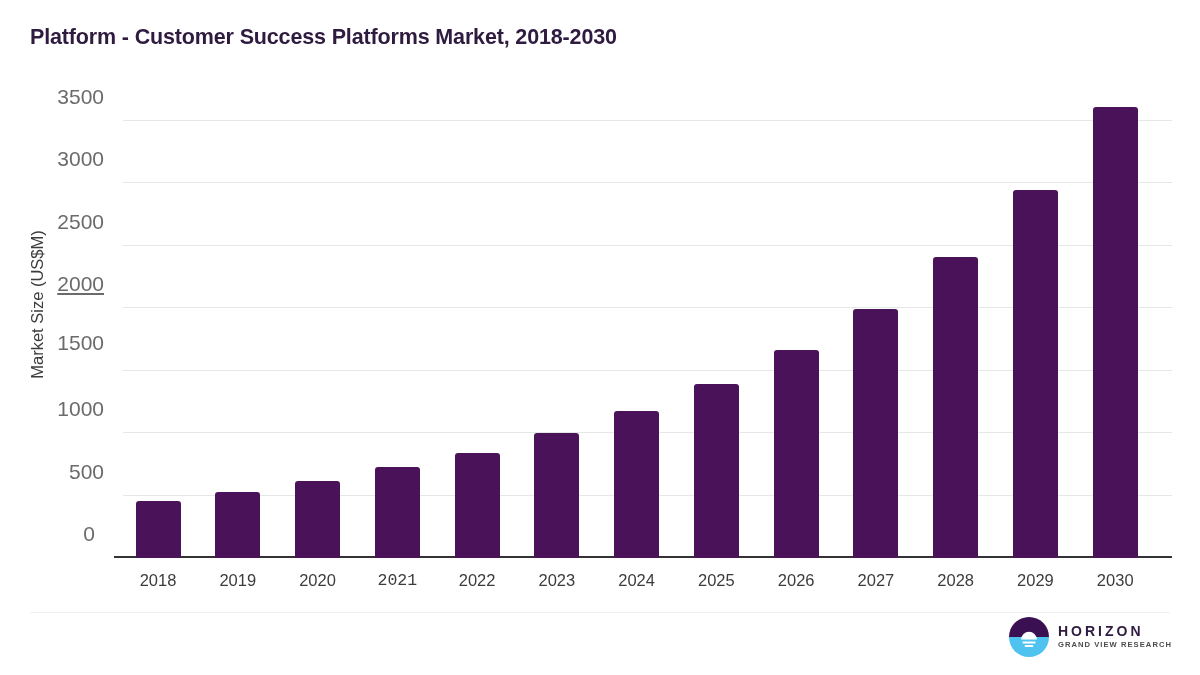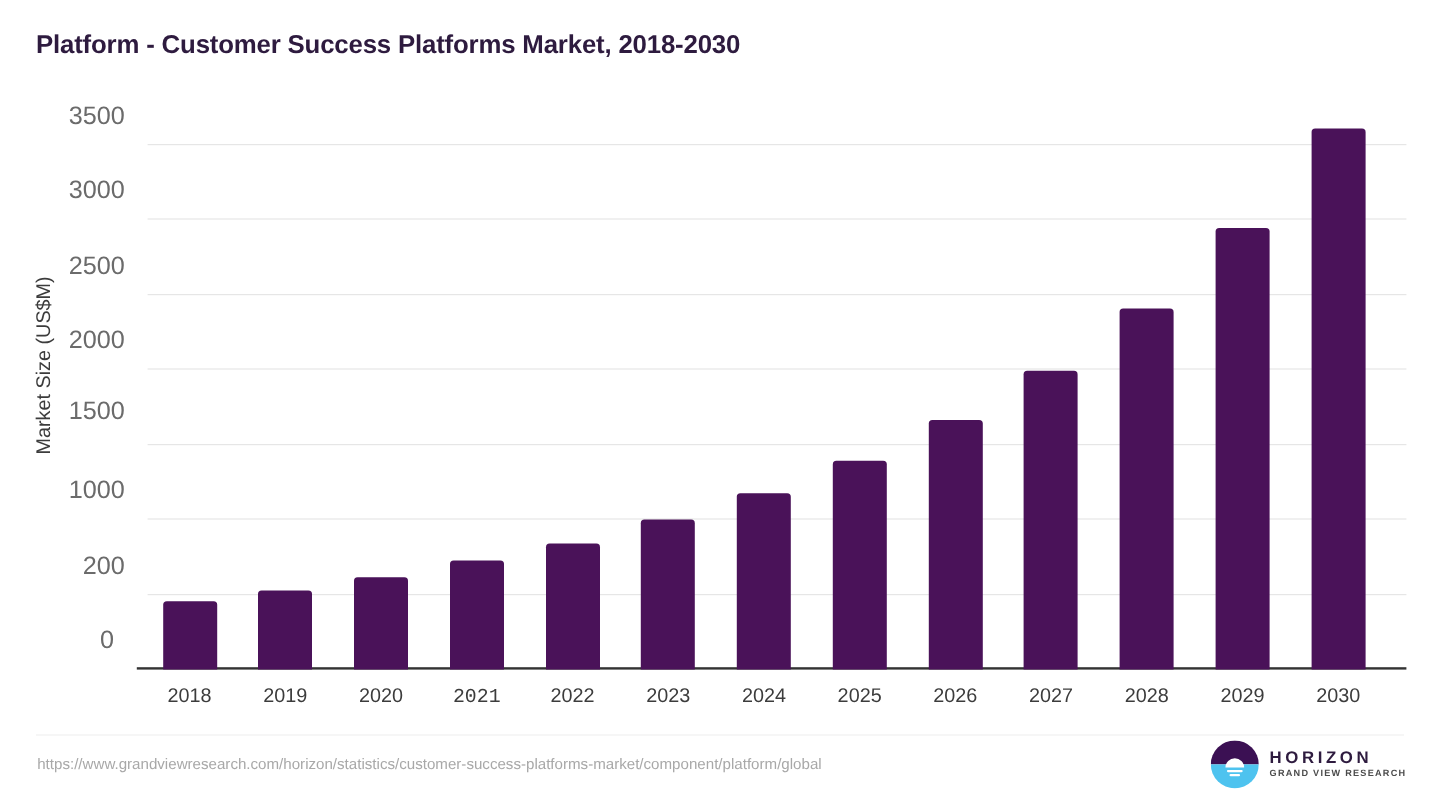--- a/index.html
+++ b/index.html
@@ -174,30 +174,30 @@
   <div class="chart-area">
 
     <div class="y-axis-title">Market Size (US$M)</div>
 
     <div class="plot" id="plot">
       <div id="gridlines">
           <div class="gridline zero-line" style="bottom: 0px;">
             <div class="tick-label" style="bottom: 0px;">0</div>
           </div>
           <div class="gridline" style="bottom: 62.4286px;">
-            <div class="tick-label" style="bottom: 0px;">200</div>
+            <div class="tick-label" style="bottom: 0px;">500</div>
           </div>
           <div class="gridline" style="bottom: 124.857px;">
             <div class="tick-label" style="bottom: 0px;">1000</div>
           </div>
           <div class="gridline" style="bottom: 187.286px;">
             <div class="tick-label" style="bottom: 4px; text-align: center;">1500</div>
           </div>
           <div class="gridline" style="bottom: 249.714px;">
-            <div class="tick-label" style="bottom: 0px;">2000</div>
+            <div class="tick-label" style="bottom: 0px; text-decoration: underline;">2000</div>
           </div>
           <div class="gridline" style="bottom: 312.143px;">
             <div class="tick-label" style="bottom: 0px;">2500</div>
           </div>
           <div class="gridline" style="bottom: 374.571px;">
             <div class="tick-label" style="bottom: 0px;">3000</div>
           </div>
           <div class="gridline" style="bottom: 437px;">
             <div class="tick-label" style="bottom: 0px;">3500</div>
           </div>
@@ -255,21 +255,20 @@
             <div class="bar" title="2030: 3615" style="height: 451.359px; background: rgb(74, 18, 89);"></div>
             <div class="x-tick-label">2030</div>
           </div>
         </div>
     </div>
 
   </div>
 
   <div class="footer-divider"></div>
 
-  <div class="source-url">https://www.grandviewresearch.com/horizon/statistics/customer-success-platforms-market/component/platform/global</div>
 
   <div class="logo">
     <svg class="logo-mark" viewBox="0 0 40 40">
       <defs>
         <clipPath id="circClip">
             <circle cx="20" cy="20" r="20"></circle>
           </clipPath>
       </defs>
       <g clip-path="url(#circClip)">
         <rect x="0" y="0" width="40" height="20" fill="#3b1053"></rect>

